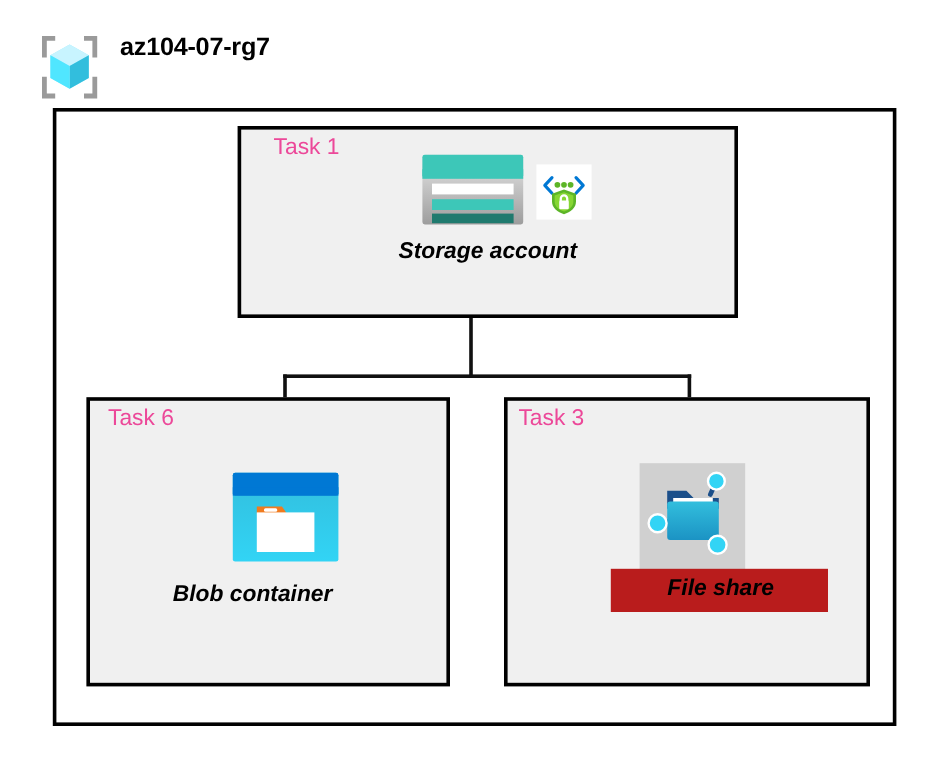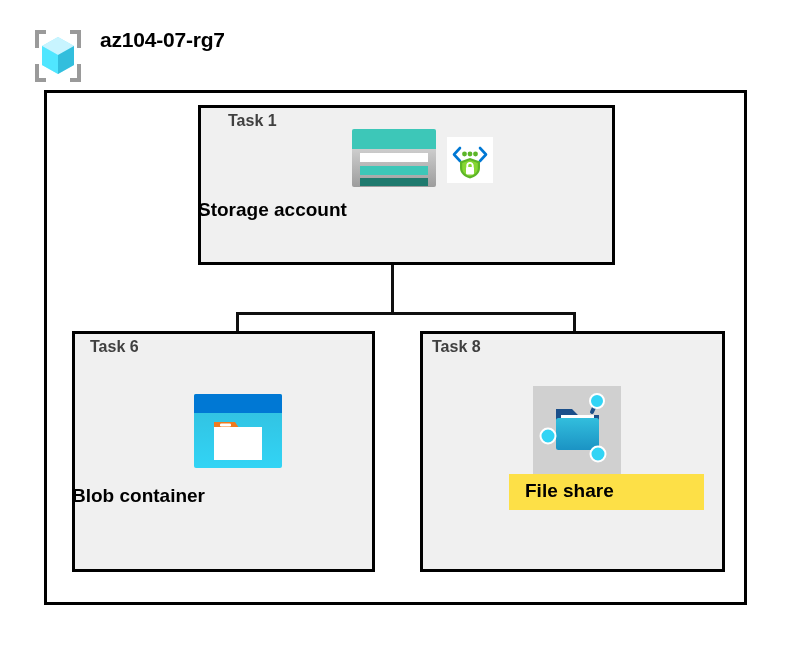--- a/index.html
+++ b/index.html
@@ -61,43 +61,45 @@
     background: #f0f0f0;
     border: 3px solid #000000;
     box-sizing: border-box;
   }
   #task1-box { left: 198px; top: 105px; width: 417px; height: 160px; }
   #task2-box { left:  72px; top: 331px; width: 303px; height: 241px; }
   #task3-box { left: 420px; top: 331px; width: 305px; height: 241px; }
 
   .task-label {
     position: absolute;
-    font-size: 16px;
-    font-weight: bold;
-    color: #404040;
+    font-size: 19px;
+    font-weight: normal;
+    color: #ec4899;
     white-space: nowrap;
   }
   #task1-label { left: 228px; top: 112px; }
   #task2-label { left:  90px; top: 338px; }
   #task3-label { left: 432px; top: 338px; }
 
   
   .node-label {
     position: absolute;
     font-size: 19px;
     font-weight: bold;
     color: #000000;
     white-space: nowrap;
+    text-align: center;
+    font-style: italic;
   }
   #storage-label { left: 198px; top: 199px; width: 417px; }
   #blob-label    { left:  72px; top: 485px; width: 277px; }
   #fileshare-label {
     left: 509px; top: 474px; width: 179px;
-    background: #fde047;
-    padding: 6px 0 8px 16px;
+    background: #b91c1c;
+    padding: 6px 0 8px 2px;
   }
 
   
   .icon-holder { position: absolute; }
   #storage-icon-holder   { left: 350px; top: 127px; width:  88px; height: 62px; }
   #api-icon-holder       { left: 447px; top: 137px; width:  46px; height: 46px; }
   #blob-icon-holder      { left: 192px; top: 392px; width:  92px; height: 78px; }
   #fileshare-bg {
     left: 533px; top: 386px; width: 88px; height: 92px;
     background: #d0d0d0;
@@ -222,21 +224,21 @@
       <path d="M22 30 L43 30 L47 36 L22 36 Z" fill="#f07b1f"></path>
       <rect x="28" y="31.5" width="11" height="3" rx="1.3" fill="#ffffff"></rect>
 
       <rect x="22" y="35" width="48" height="33" fill="#ffffff"></rect>
     </svg>
   </div>
 
   <div class="node-label" id="blob-label">Blob container</div>
 
   <div class="task-box" id="task3-box"></div>
-  <div class="task-label" id="task3-label">Task 8</div>
+  <div class="task-label" id="task3-label">Task 3</div>
 
   <div class="icon-holder" id="fileshare-bg"></div>
 
   <div class="icon-holder" id="fileshare-icon-holder">
     <svg width="80" height="80" viewBox="0 0 80 80">
       <defs>
         <linearGradient id="fsFolder" x1="0" y1="0" x2="0" y2="1">
           <stop offset="0%" stop-color="#32bedd"></stop>
           <stop offset="100%" stop-color="#1b93c4"></stop>
         </linearGradient>

